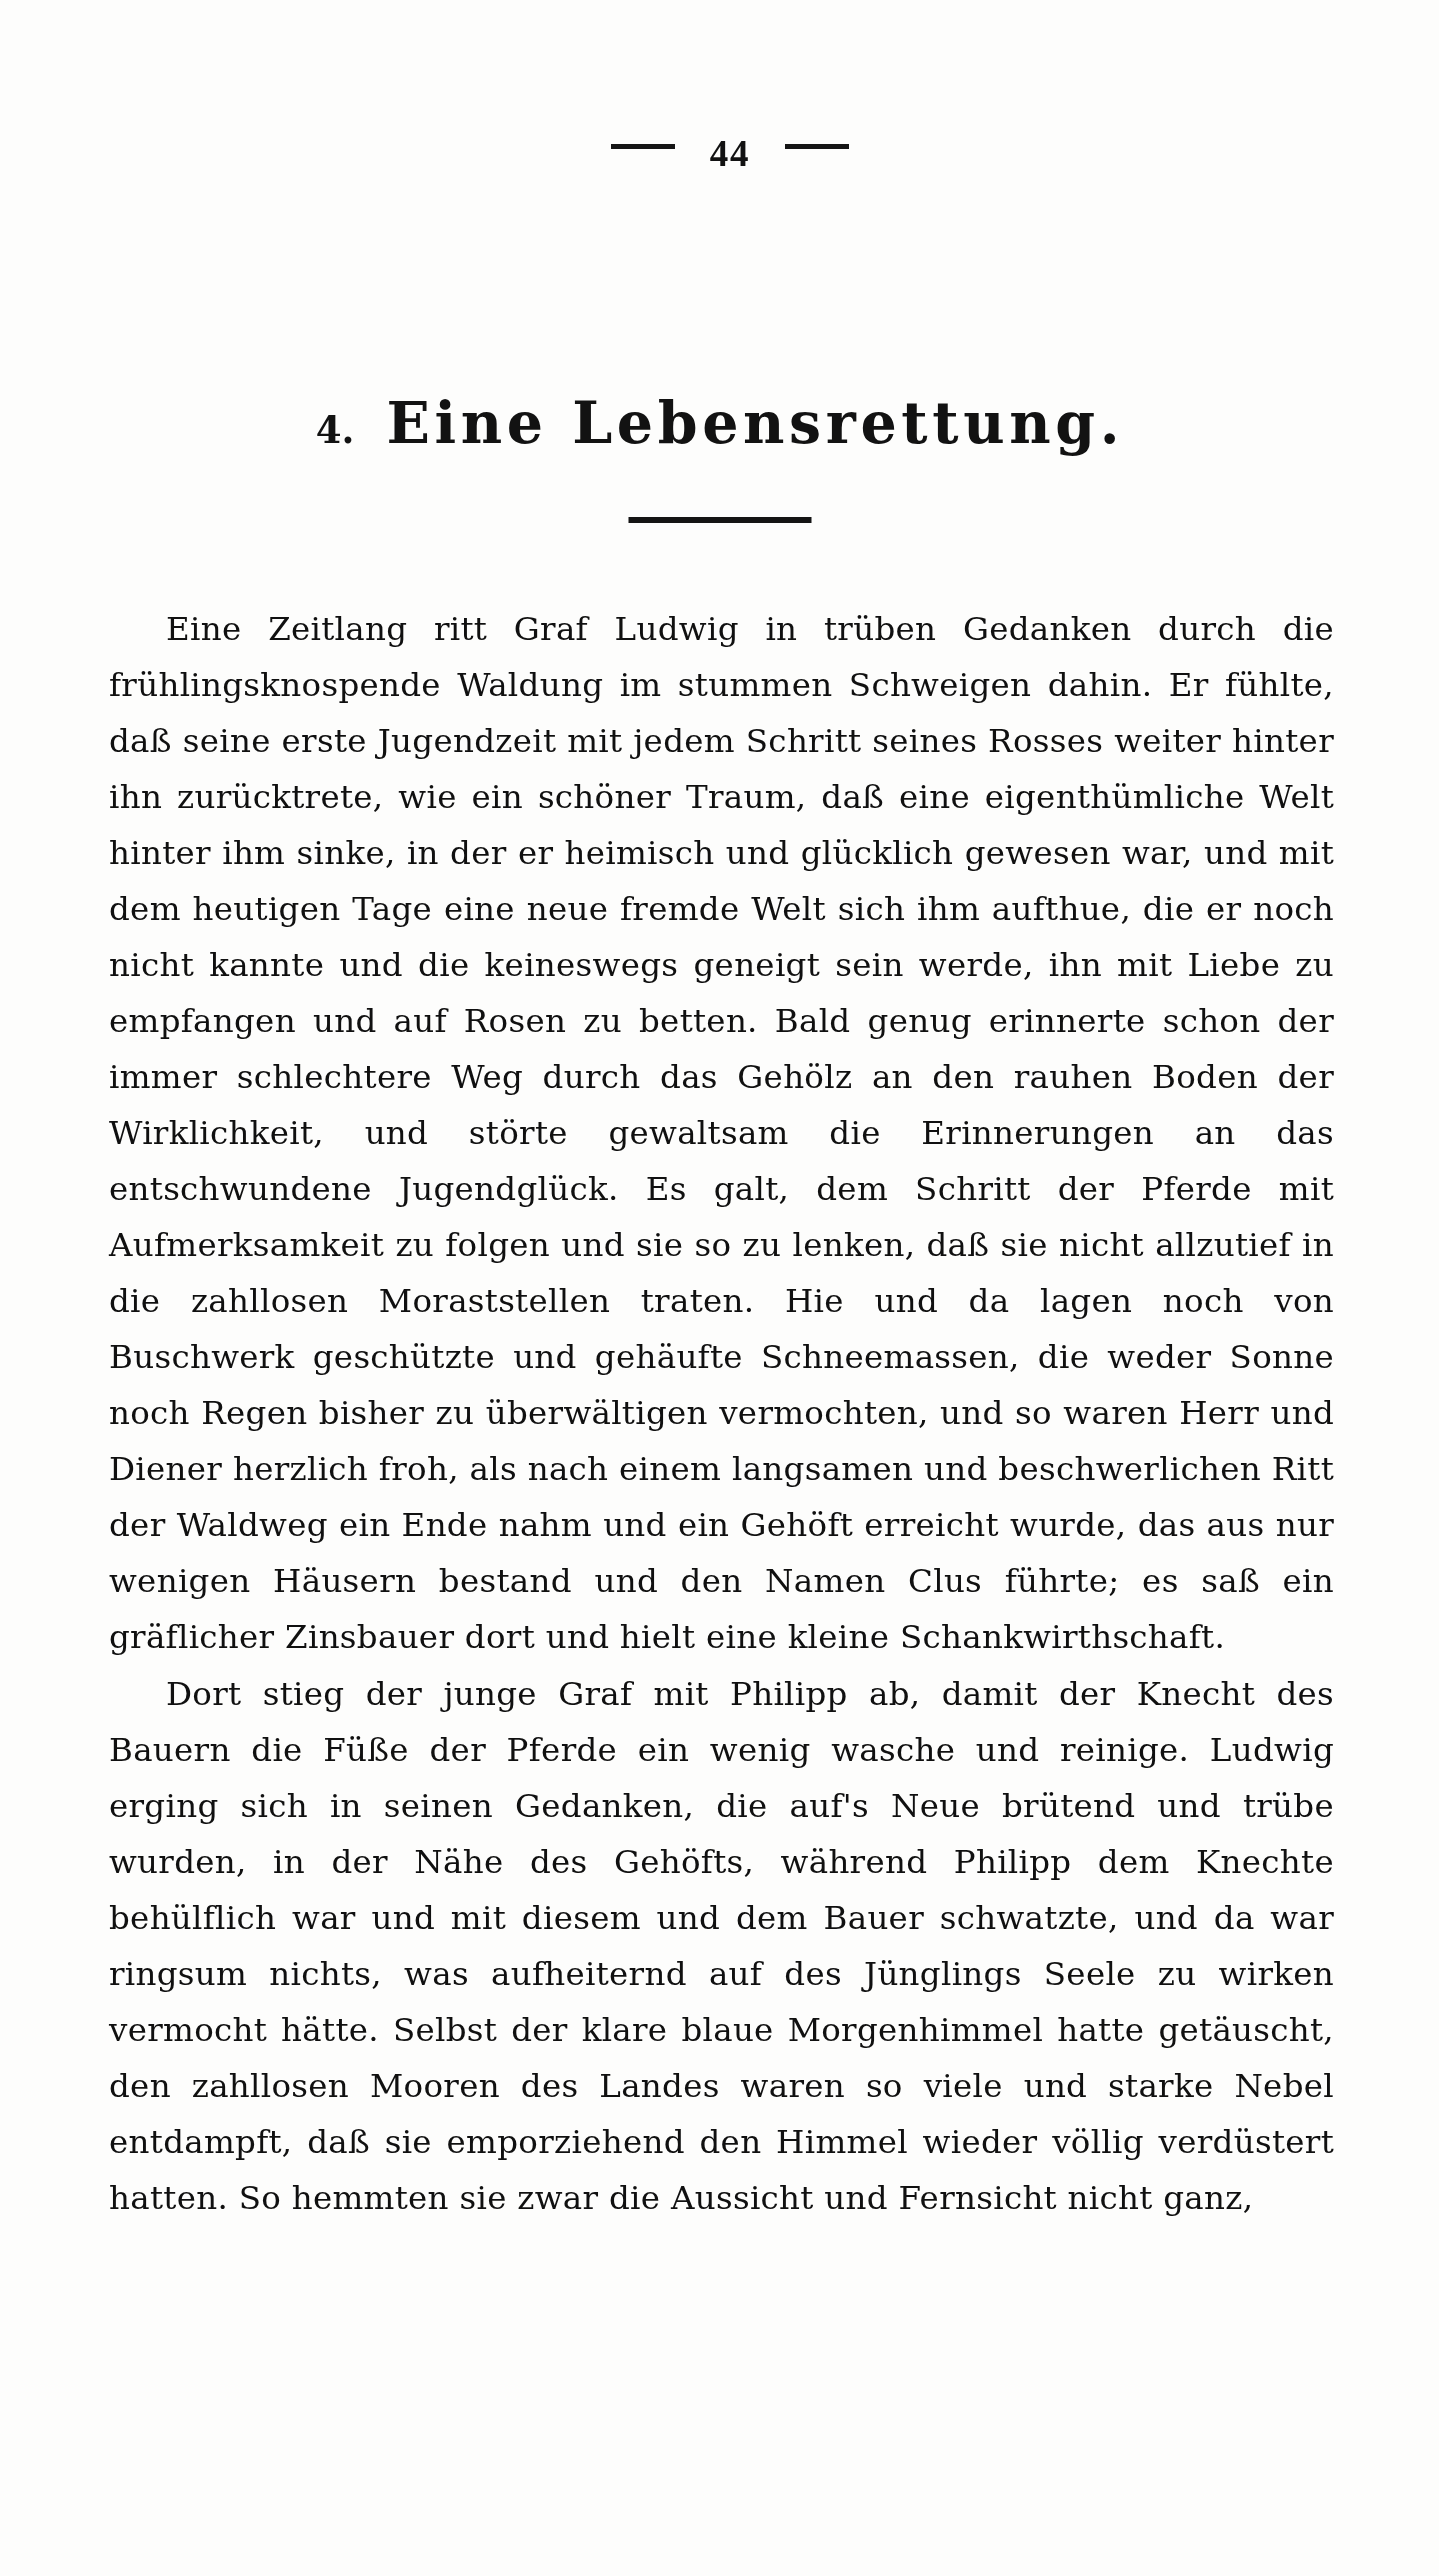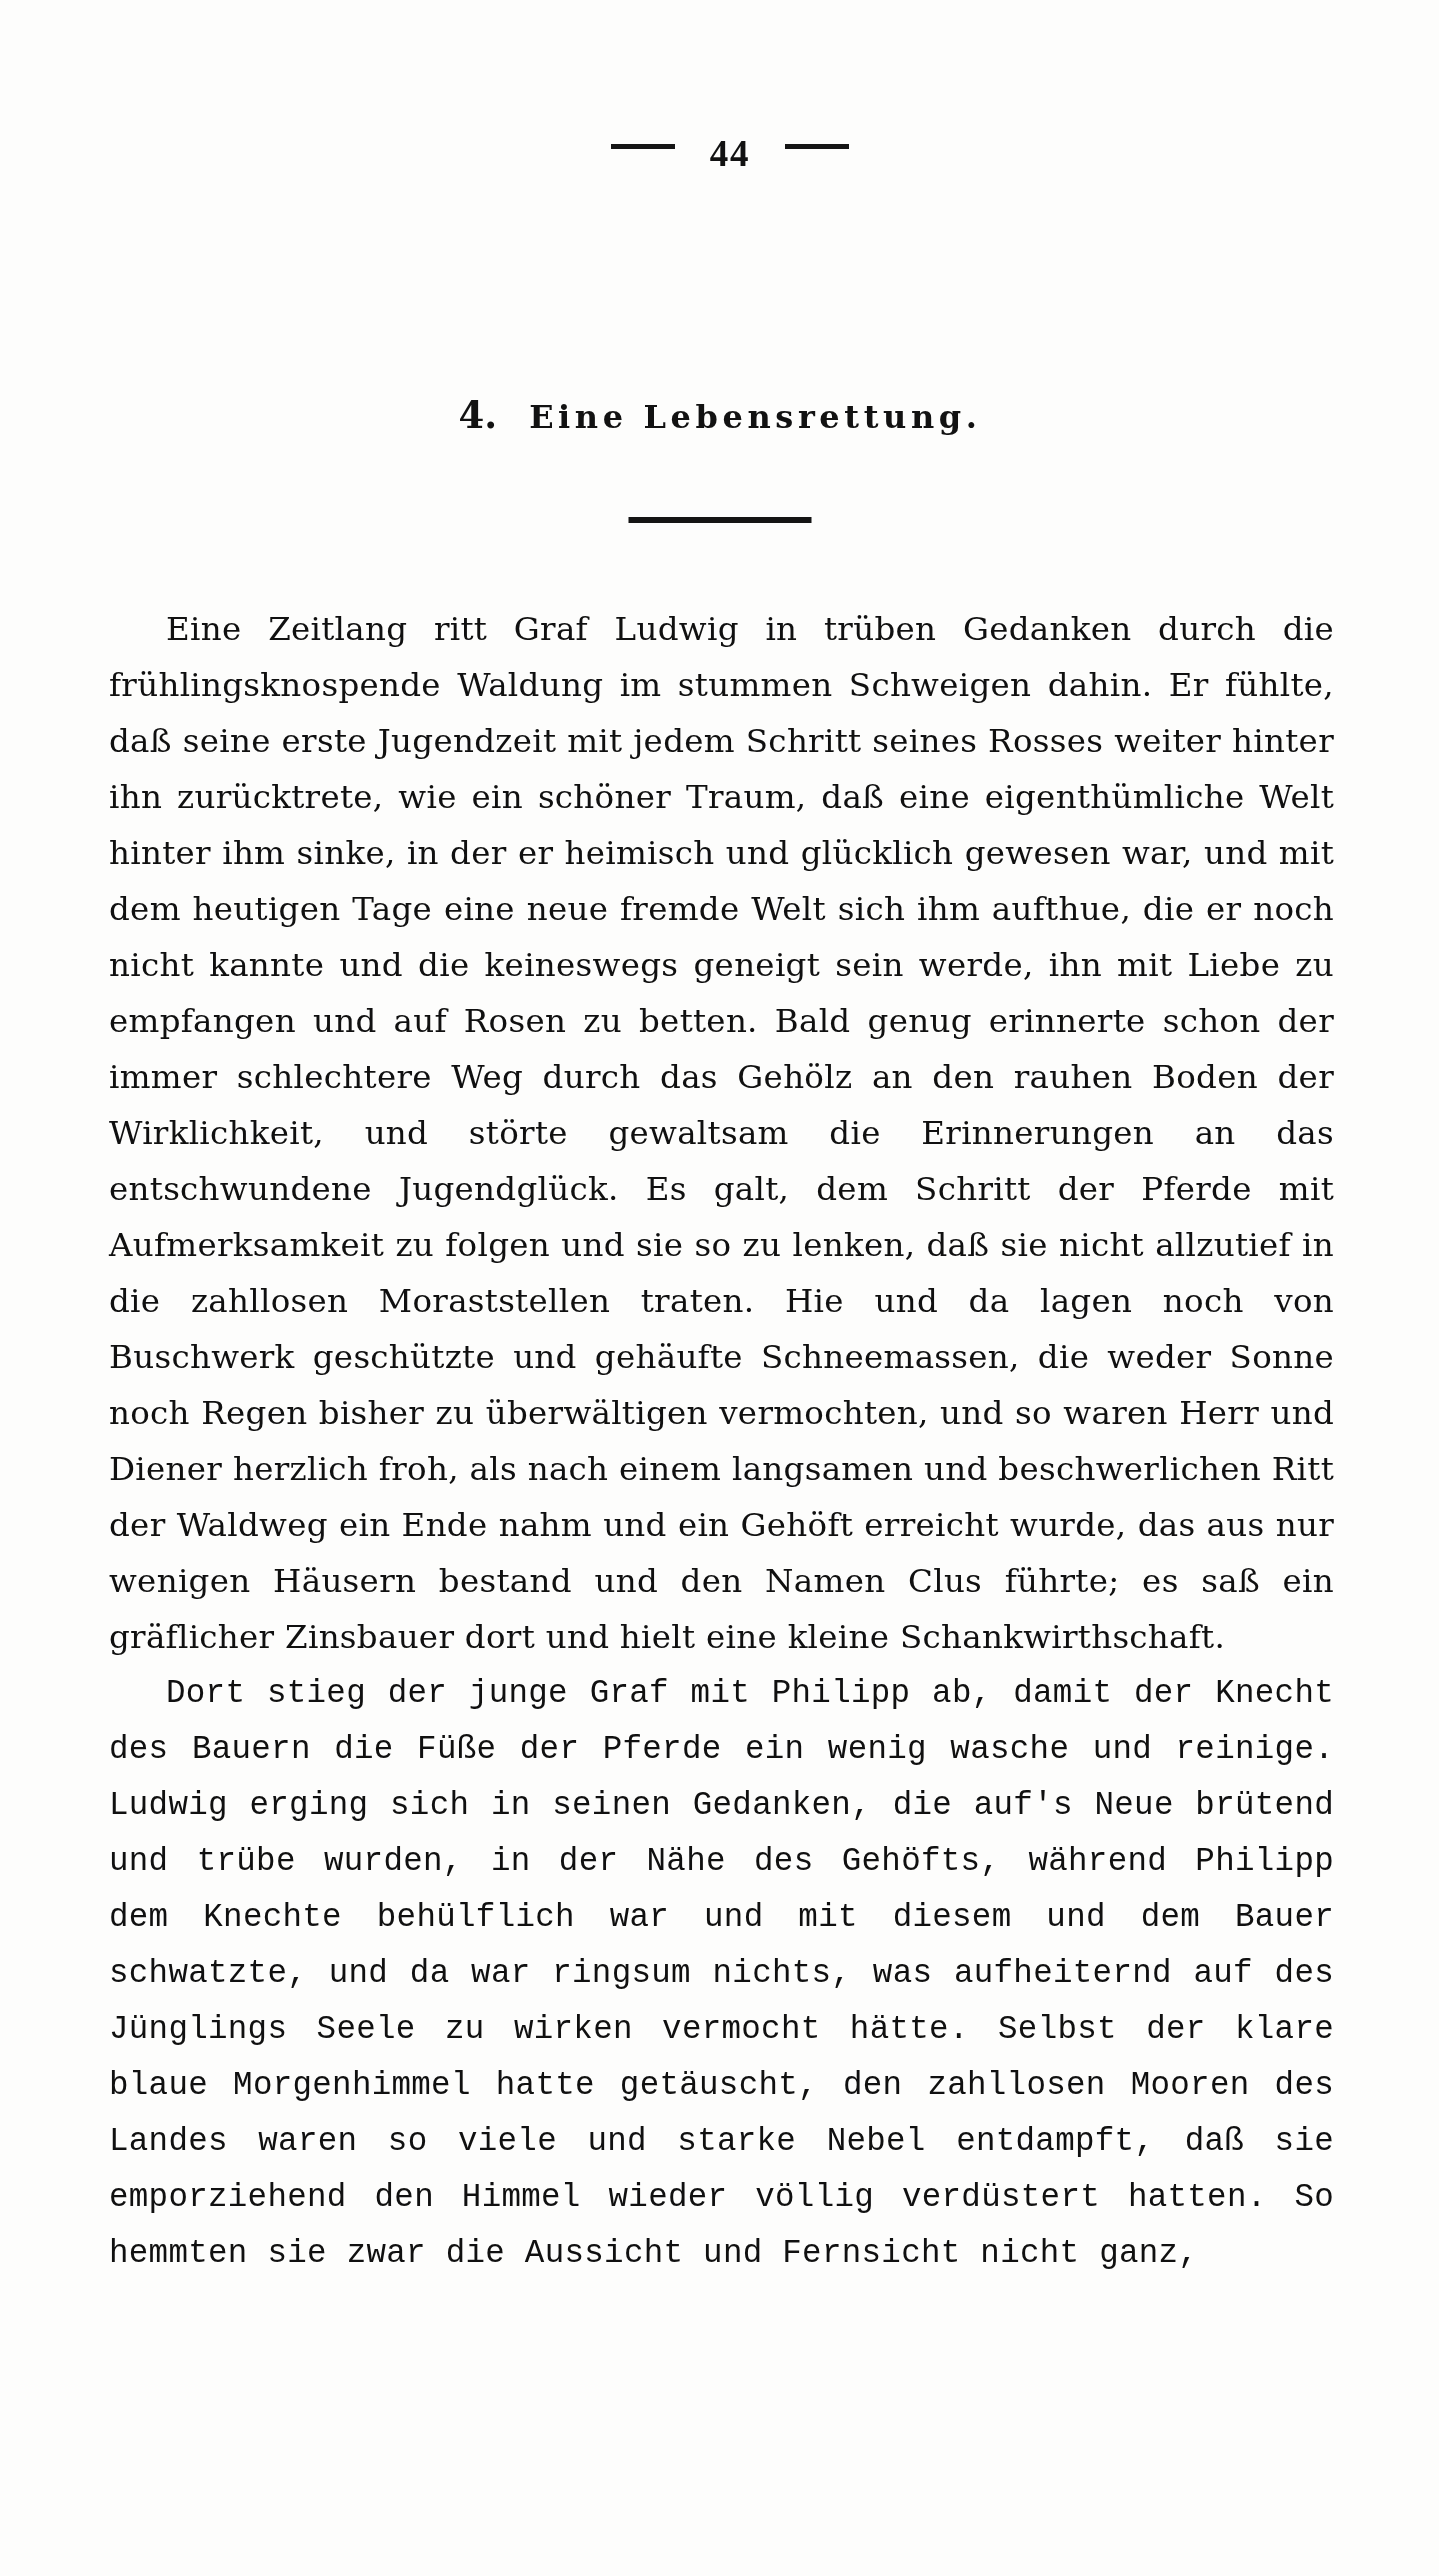--- a/index.html
+++ b/index.html
@@ -62,21 +62,21 @@
     letter-spacing: 0.9px;
     white-space: nowrap;
   }
   .chapter-title .num {
     font-size: 37px;
     letter-spacing: 0;
     margin-right: 16.5px;
   }
   .chapter-title .ttl {
     letter-spacing: 4.6px;
-    font-size: 32px;
+    font-size: 57px;
   }
 
   .title-rule {
     position: absolute;
     top: 517px;
     left: 50%;
     transform: translateX(-50%);
     width: 183px;
     height: 6.4px;
     background: #141414;
@@ -95,21 +95,20 @@
     text-justify: inter-word;
     color: #101010;
     letter-spacing: 0.3px;
   }
   .body-text p {
     margin: 1px;
     text-indent: 57px;
   }
   .body-text p + p {
     margin-top: 0;
-    font-family: Liberation Mono, monospace;
   }
   
 </style>
 </head>
 <body>
 
 <div class="page">
 
   <div class="running-head">
     <span class="rule"></span>

